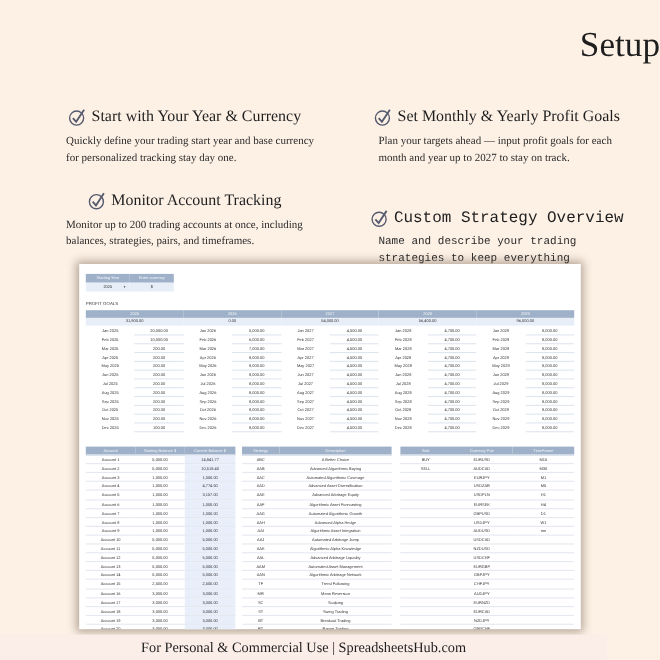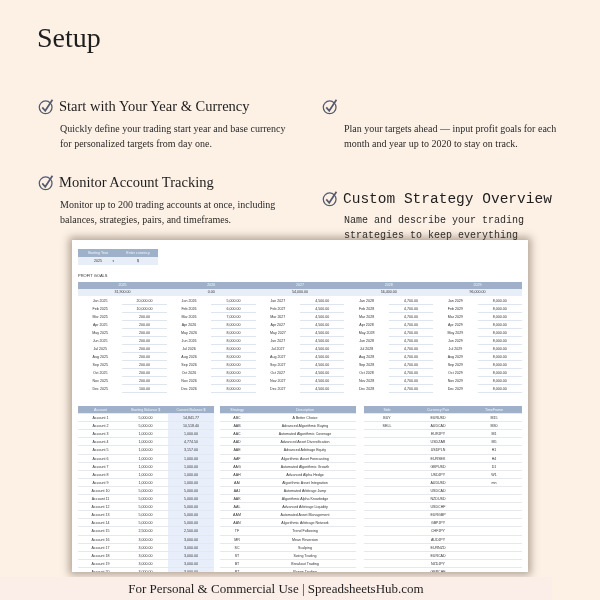--- a/index.html
+++ b/index.html
@@ -1,20 +1,20 @@
 <!DOCTYPE html>
 <html><head>
 <meta charset="utf-8">
 <style>
   * { box-sizing: border-box; margin: 0; padding: 0; }
   html, body { width: 600px; height: 600px; overflow: hidden; }
   body { background: #fdf1e6; font-family: "Liberation Serif", serif; color: #1e1e1e; position: relative; }
-  .title { position: absolute; top: 22px; left: 0; width: 600px; text-align: left; font-size: 28px; font-weight: normal; padding-left: 37px; }
+  .title { position: absolute; top: 22px; left: 0; width: 600px; text-align: right; font-size: 32px; font-weight: normal; padding-left: 37px; }
   .feature { position: absolute; width: 260px; }
-  .feature .head { display: flex; align-items: center; font-size: 14.5px; }
+  .feature .head { display: flex; align-items: center; font-size: 14.5px; justify-content: center; }
   .feature .check { width: 17px; height: 17px; margin-right: 4px; flex-shrink: 0; }
   .feature .desc { font-size: 10px; line-height: 15px; margin-left: 22px; margin-top: 6px; color: #2a2a2a; }
   .f1 { left: 38px; top: 98px; }
   .f2 { left: 322px; top: 98px; }
   .f3 { left: 38px; top: 174px; }
   .f4 { left: 322px; top: 190px; font-family: Liberation Mono, monospace; }
 
   .panel { position: absolute; left: 72px; top: 240px; width: 456px; height: 332px; background: #ffffff;
            box-shadow: 0 0 8px 3px rgba(90,70,50,0.45); overflow: hidden; font-family: "Liberation Sans", sans-serif; color: #333; }
   .hdr { background: #9fb1c8; color: #f4f7fb; }
@@ -55,30 +55,31 @@
 <div class="title">Setup</div>
 
 <div class="feature f1">
   <div class="head">
     <svg class="check" viewBox="0 0 20 20">
         <circle cx="9" cy="11" r="7.5" fill="none" stroke="#555a6e" stroke-width="1.5"></circle>
         <path d="M5 11 L8.5 15 L17 2" fill="none" stroke="#555a6e" stroke-width="2"></path>
       </svg>
     <span>Start with Your Year &amp; Currency</span>
   </div>
-  <div class="desc">Quickly define your trading start year and base currency for personalized targets from day one.</div>
+  <div class="desc">Quickly define your trading start year and base currency for personalized tracking stay day one.</div>
 </div>
 <div class="feature f2">
   <div class="head">
     <svg class="check" viewBox="0 0 20 20">
         <circle cx="9" cy="11" r="7.5" fill="none" stroke="#555a6e" stroke-width="1.5"></circle>
         <path d="M5 11 L8.5 15 L17 2" fill="none" stroke="#555a6e" stroke-width="2"></path>
       </svg>
-  </div>
-  <div class="desc">Plan your targets ahead — input profit goals for each month and year up to 2020 to stay on track.</div>
+    <span>Set Monthly &amp; Yearly Profit Goals</span>
+  </div>
+  <div class="desc">Plan your targets ahead — input profit goals for each month and year up to 2027 to stay on track.</div>
 </div>
 <div class="feature f3">
   <div class="head">
     <svg class="check" viewBox="0 0 20 20">
         <circle cx="9" cy="11" r="7.5" fill="none" stroke="#555a6e" stroke-width="1.5"></circle>
         <path d="M5 11 L8.5 15 L17 2" fill="none" stroke="#555a6e" stroke-width="2"></path>
       </svg>
     <span>Monitor Account Tracking</span>
   </div>
   <div class="desc">Monitor up to 200 trading accounts at once, including balances, strategies, pairs, and timeframes.</div>

